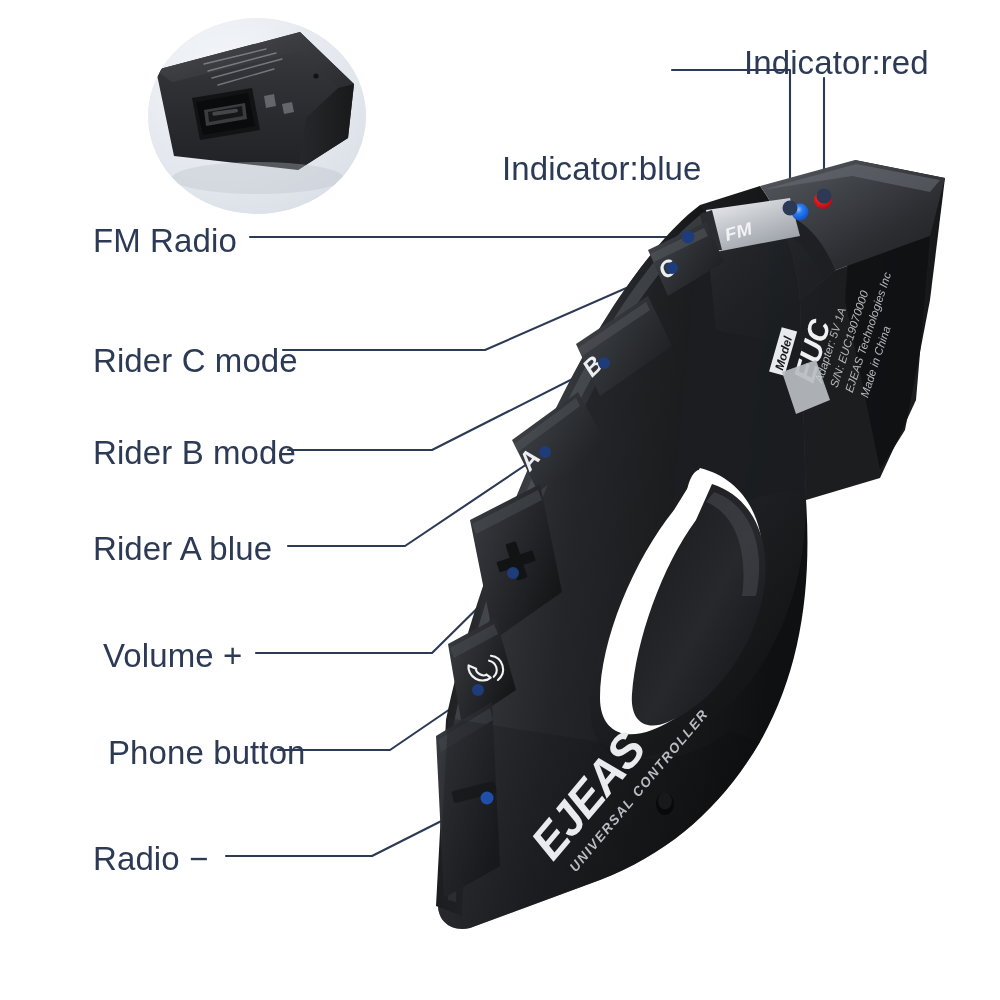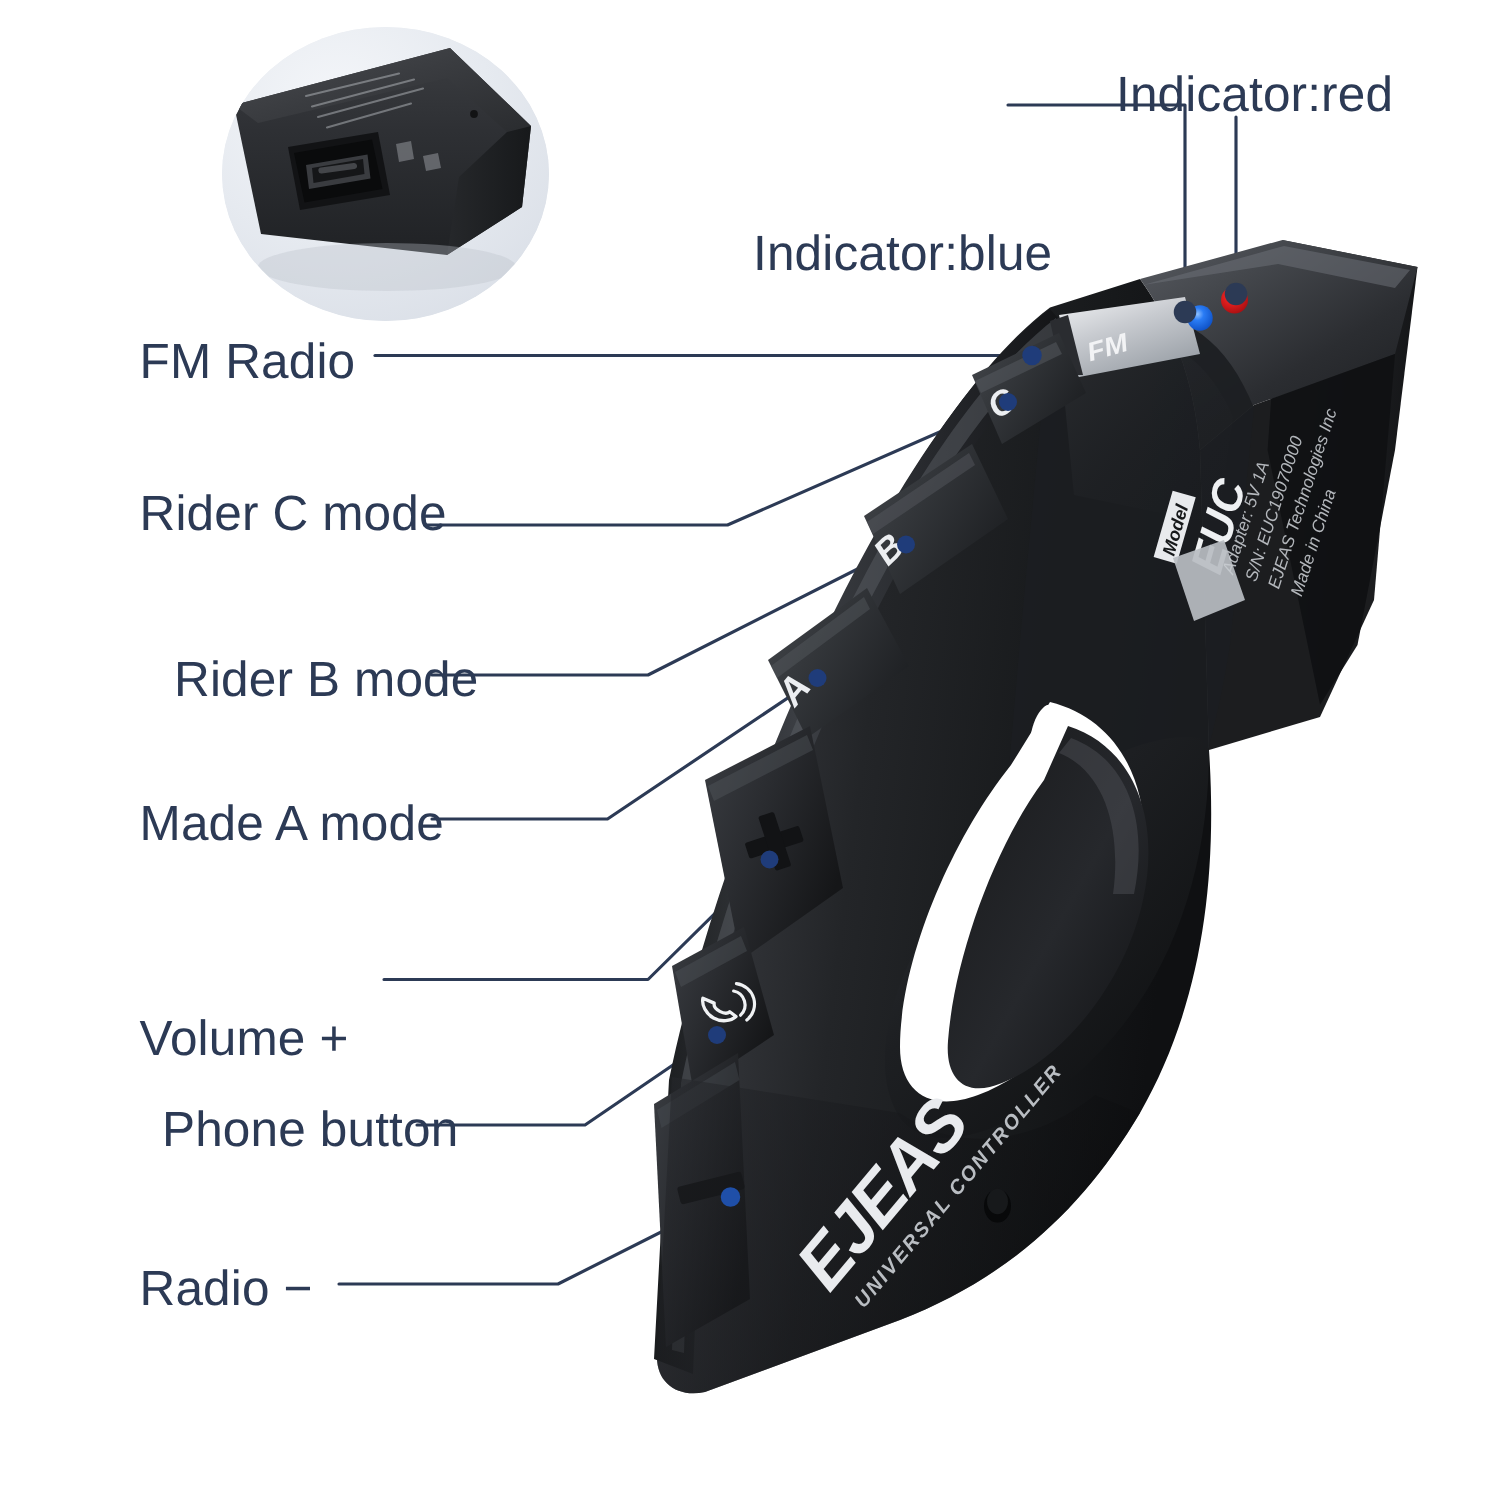--- a/index.html
+++ b/index.html
@@ -350,25 +350,25 @@
       <circle cx="487" cy="798" r="6.5" fill="#1f4fa8"></circle>
     </g>
   </svg>
 
   <div class="callout-label" style="left:744px; top:46px;">Indicator:red</div>
 
   <div class="callout-label" style="left:502px; top:152px;">Indicator:blue</div>
 
   <div class="callout-label" style="left:93px; top:224px;">FM Radio</div>
 
-  <div class="callout-label" style="left:93px; top:325px;">Rider C mode</div>
-
-  <div class="callout-label" style="left:93px; top:436px;margin-left:23px;">Rider B mode</div>
-
-  <div class="callout-label" style="left:93px; top:532px;">Made A mode</div>
-
-  <div class="callout-label" style="left:93px; top:639px;margin-top:36px;">Volume +</div>
+  <div class="callout-label" style="left:93px; top:344px;">Rider C mode</div>
+
+  <div class="callout-label" style="left:93px; top:436px;">Rider B mode</div>
+
+  <div class="callout-label" style="left:93px; top:532px;">Rider A blue</div>
+
+  <div class="callout-label" style="left:103px; top:639px;">Volume +</div>
 
   <div class="callout-label" style="left:108px; top:736px;">Phone button</div>
 
   <div class="callout-label" style="left:93px; top:842px;">Radio −</div>
 
 </div>
 
 </body></html>

